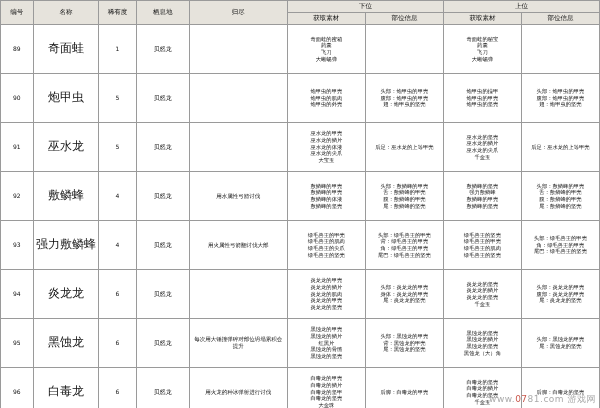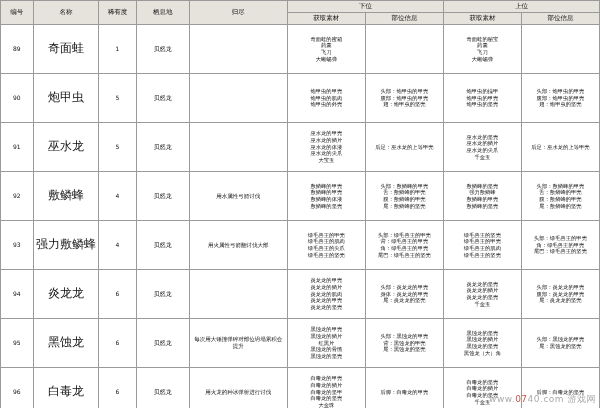--- a/index.html
+++ b/index.html
@@ -311,15 +311,15 @@
             <span class="line">千金玉</span>
           </td>
           <td class="part-cell">
             <span class="line">后脚：白毒龙的坚壳</span>
           </td>
         </tr>
       </tbody>
   </table>
 
   <div class="wm">
-    <span>www.</span><span class="o">07</span><span>40.com 游戏网</span>
+    <span>www.</span><span class="o">07</span><span>81.com 游戏网</span>
   </div>
 </div>
 
 </body></html>

